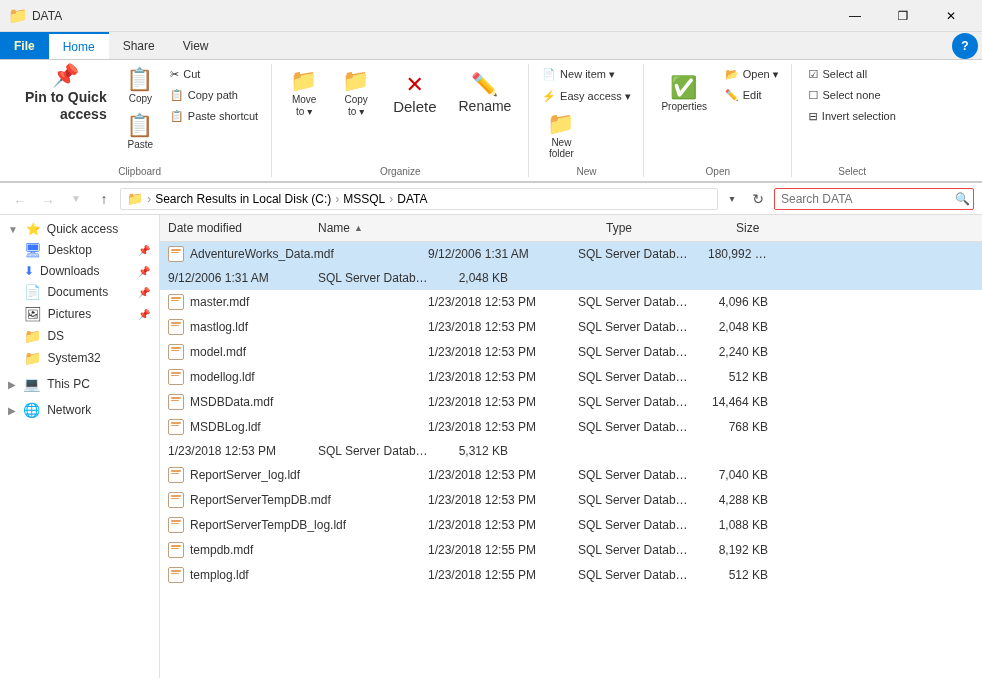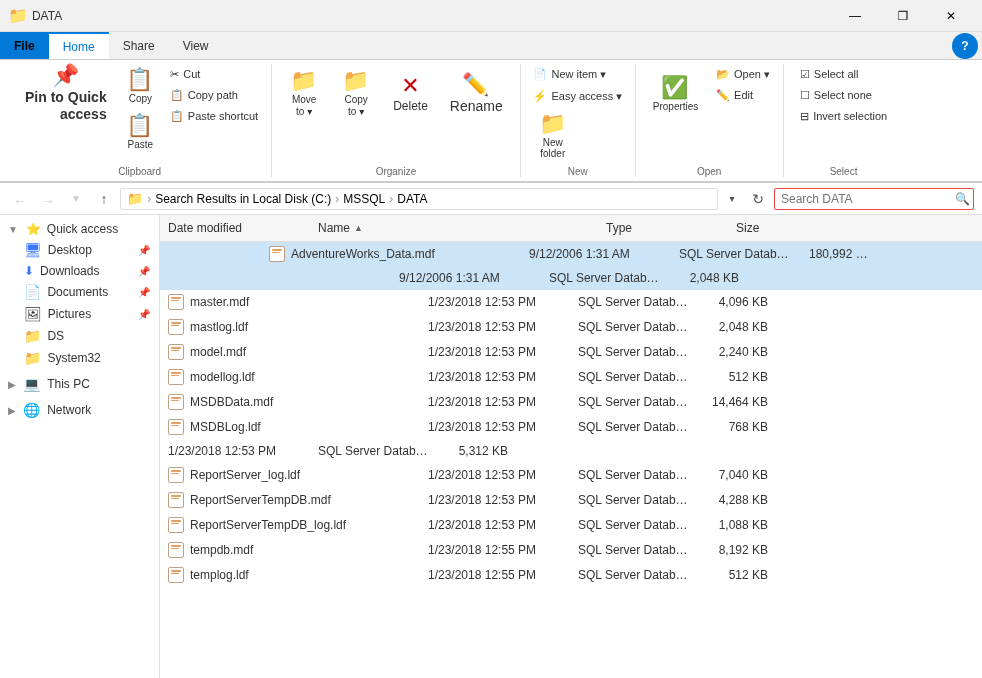--- a/index.html
+++ b/index.html
@@ -39,21 +39,21 @@
       background: transparent;
       color: #333;
     }
     .ribbon-tab.active {
       background: #fff;
       border-top: 2px solid #0078d7;
       color: #0078d7;
     }
     .ribbon-tab.file-tab {
       background: #0078d7;
-      color: #000000;
+      color: #fef9c3;
       font-weight: 600;
     }
     .help-btn {
       margin-left: auto;
       width: 26px; height: 26px;
       background: #0078d7;
       color: white;
       border: none;
       border-radius: 50%;
       cursor: pointer;
@@ -263,21 +263,21 @@
     .sort-arrow { font-size: 9px; color: #666; }
 
     .file-list { overflow-y: auto; flex: 1; }
     .file-row {
       display: flex;
       align-items: center;
       padding: 2px 0;
       cursor: pointer;
       border-bottom: 1px solid transparent;
     }
-    .file-row.selected { background: #cce4f7; justify-content: center; }
+    .file-row.selected { background: #cce4f7; }
     .file-cell {
       padding: 2px 8px;
       font-size: 12px;
       color: #333;
       overflow: hidden;
       text-overflow: ellipsis;
       white-space: nowrap;
     }
     .cell-name { width: 260px; display: flex; align-items: center; gap: 6px; }
     .cell-date { width: 150px; }
@@ -376,21 +376,21 @@
       <button class="ribbon-btn-large">
         <span class="ribbon-icon-large ribbon-icon-yellow">📁</span>
         <span style="font-size:10px; text-align:center; line-height:1.2;">Move<br>to ▾</span>
       </button>
       <button class="ribbon-btn-large">
         <span class="ribbon-icon-large ribbon-icon-yellow">📁</span>
         <span style="font-size:10px; text-align:center; line-height:1.2;">Copy<br>to ▾</span>
       </button>
       <button class="ribbon-btn-large">
         <span class="ribbon-icon-large ribbon-icon-red">✕</span>
-        <span style="font-size:12px;">Delete</span>
+        <span style="font-size:15px;">Delete</span>
       </button>
       <button class="ribbon-btn-large">
         <span class="ribbon-icon-large">✏️</span>
         <span style="font-size:14px;">Rename</span>
       </button>
     </div>
     <div class="ribbon-group-label">Organize</div>
   </div>
 
   <div class="ribbon-group" style="min-width:110px;">

